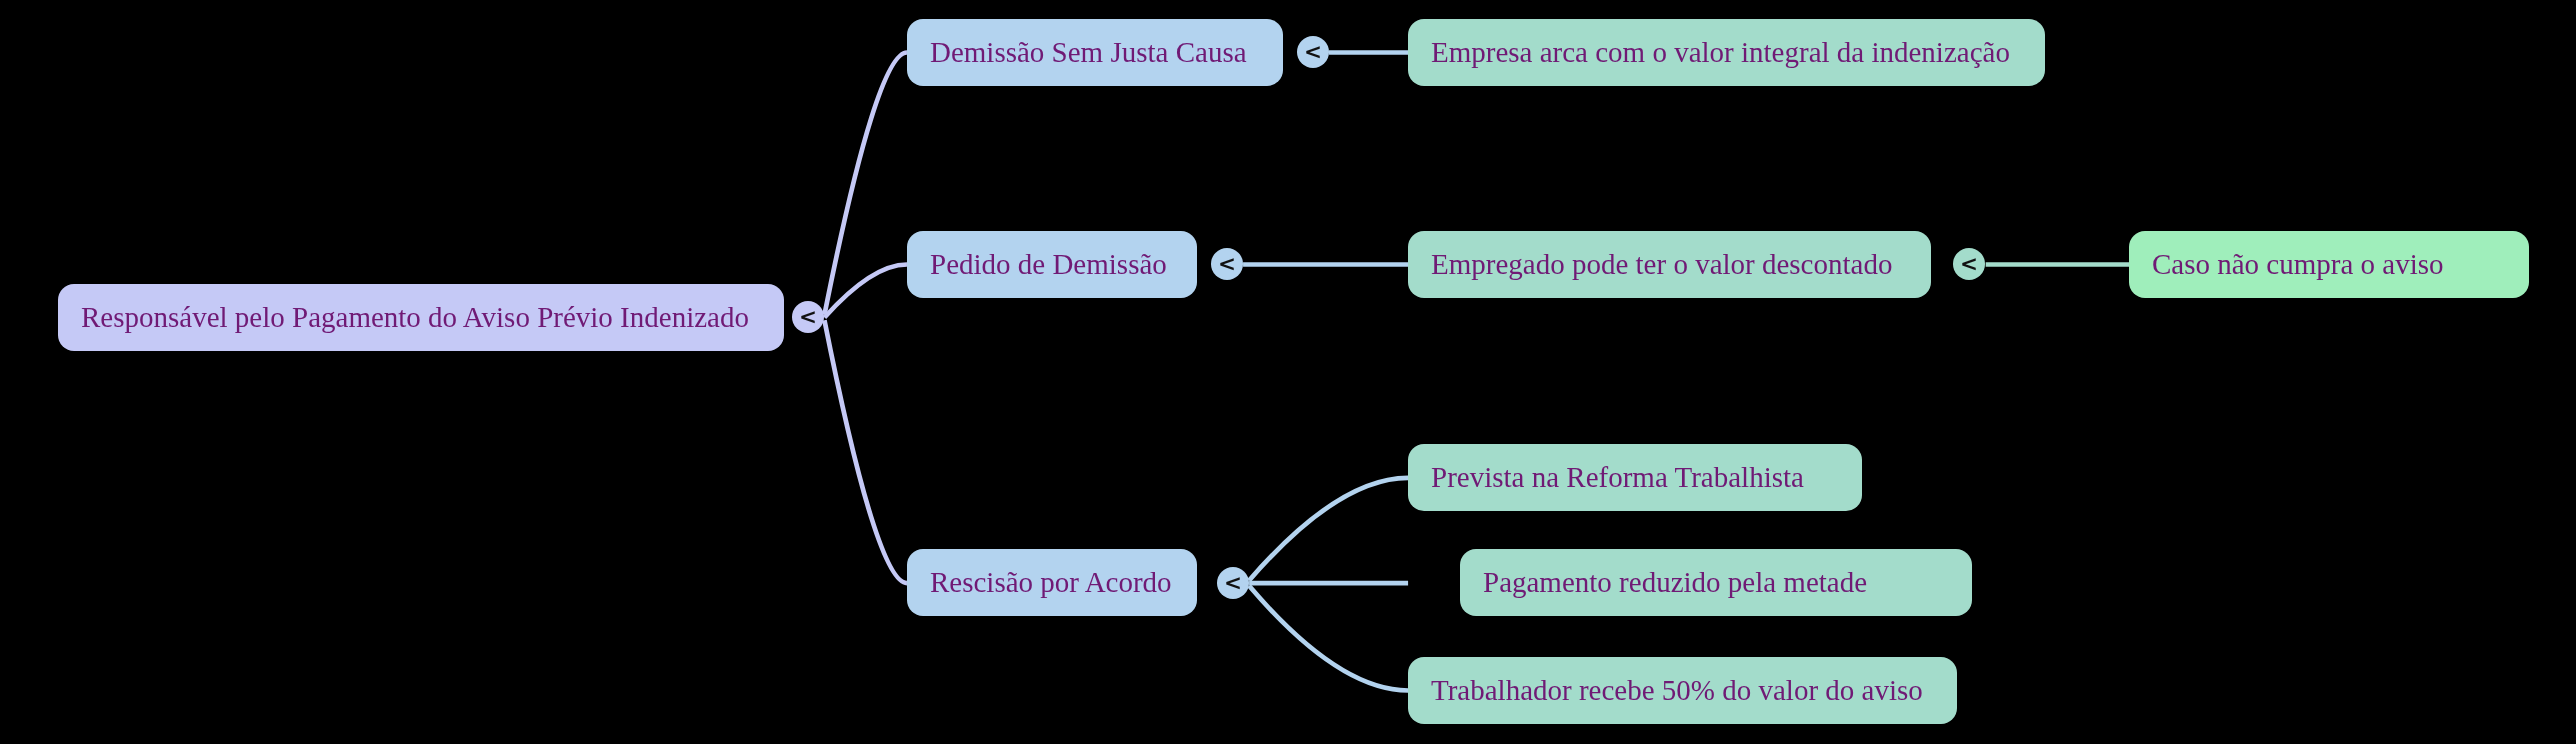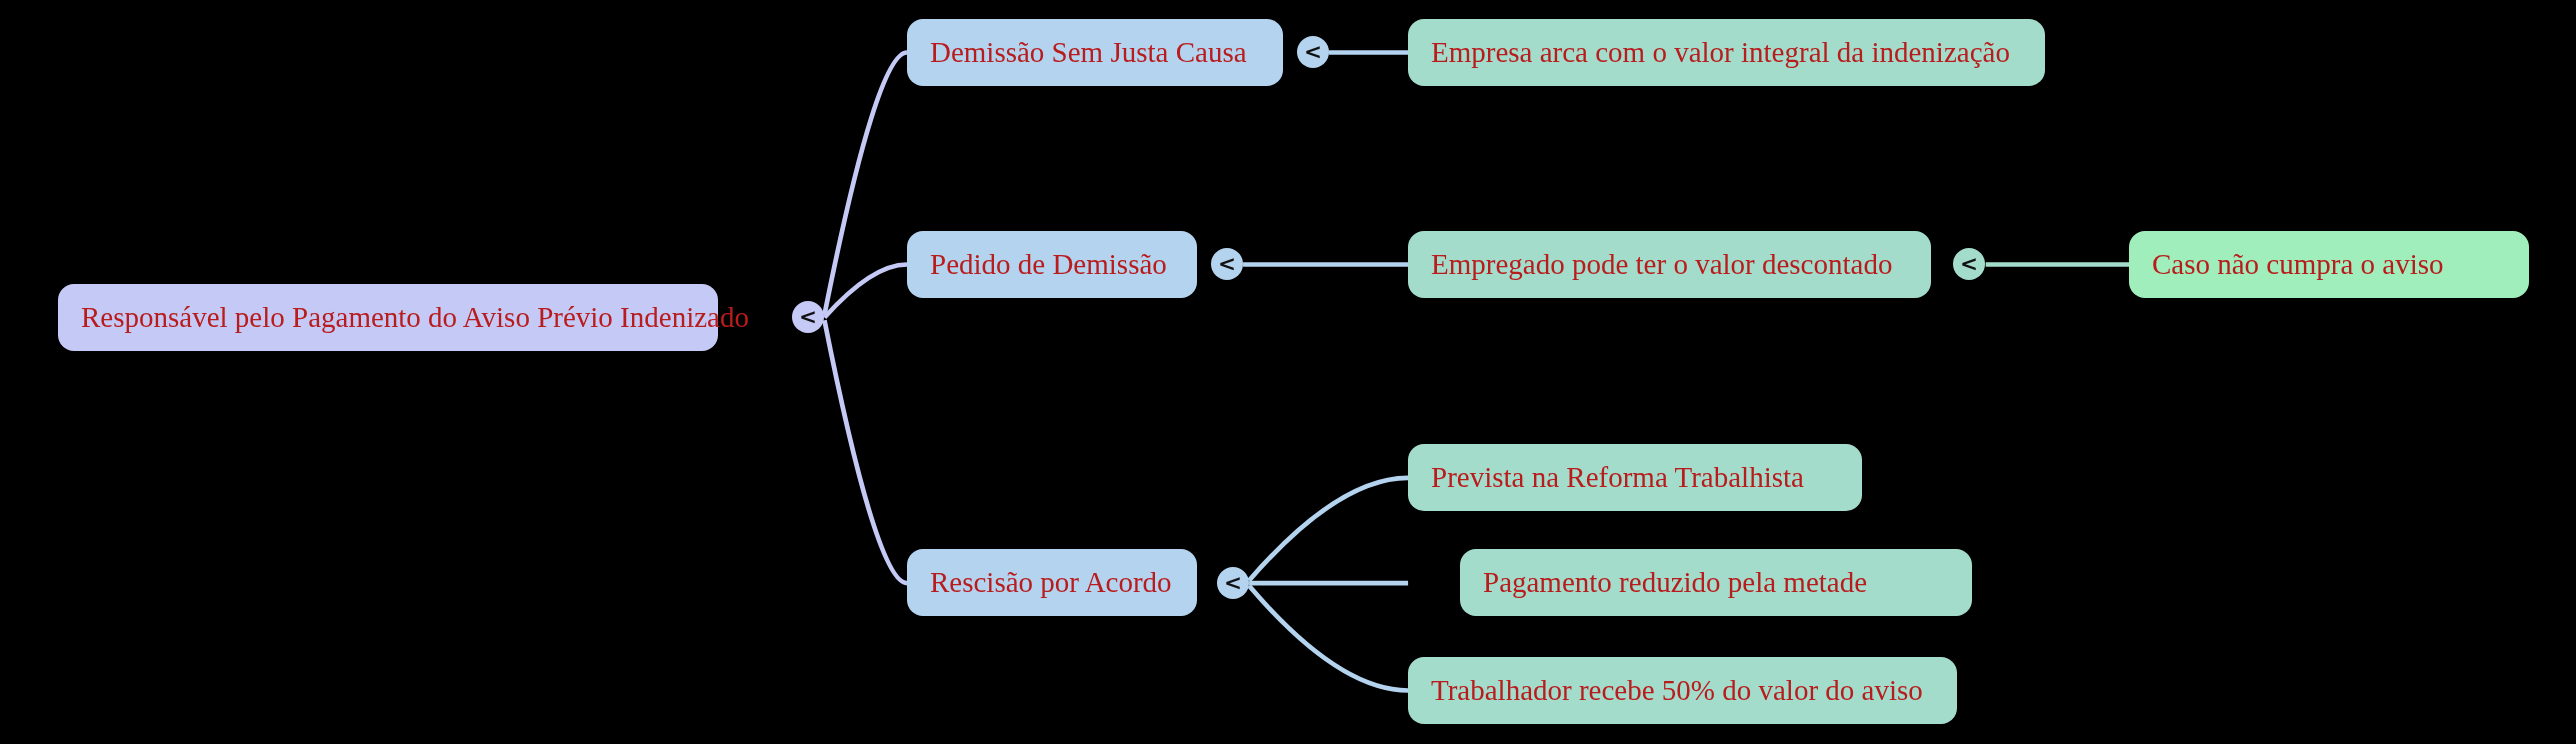--- a/index.html
+++ b/index.html
@@ -23,21 +23,21 @@
   }
   .node {
     position: absolute;
     height: 67px;
     box-sizing: border-box;
     display: flex;
     align-items: center;
     padding: 0 23px;
     border-radius: 16px;
     font-size: 29px;
-    color: #b91c1c;
+    color: #701a75;
     white-space: nowrap;
     cursor: pointer;
   }
   .toggle {
     position: absolute;
     width: 32px;
     height: 32px;
     border-radius: 50%;
     display: flex;
     align-items: center;
@@ -65,21 +65,21 @@
 
     <path d="M1981,78 L2099,78" stroke-width="7" stroke="#b3d3ef"></path>
     <path d="M1853,394 L2099,394" stroke-width="7" stroke="#b3d3ef"></path>
     <path d="M1862,865 Q1995,712 2099,712" stroke-width="7" stroke="#b3d3ef"></path>
     <path d="M1862,869 L2099,869" stroke-width="7" stroke="#b3d3ef"></path>
     <path d="M1862,873 Q1995,1029 2099,1029" stroke-width="7" stroke="#b3d3ef"></path>
 
     <path d="M2960,394 L3174,394" stroke-width="7" stroke="#a4dccb"></path>
   </svg>
 
-  <div class="node" style="left: 58px; top: 284px; width: 660px; background: rgb(197, 201, 246);">Responsável pelo Pagamento do Aviso Prévio Indenizado</div>
+  <div class="node" style="left: 58px; top: 284px; width: 726px; background: rgb(197, 201, 246);">Responsável pelo Pagamento do Aviso Prévio Indenizado</div>
 
   <div class="node" style="left: 907px; top: 19px; width: 376px; background: rgb(179, 211, 239);">Demissão Sem Justa Causa</div>
 
   <div class="node" style="left: 907px; top: 231px; width: 290px; background: rgb(179, 211, 239);">Pedido de Demissão</div>
 
   <div class="node" style="left: 907px; top: 549px; width: 290px; background: rgb(179, 211, 239);">Rescisão por Acordo</div>
 
   <div class="node" style="left: 1408px; top: 19px; width: 637px; background: rgb(163, 220, 203);">Empresa arca com o valor integral da indenização</div>
 
   <div class="node" style="left: 1408px; top: 231px; width: 523px; background: rgb(163, 220, 203);">Empregado pode ter o valor descontado</div>

